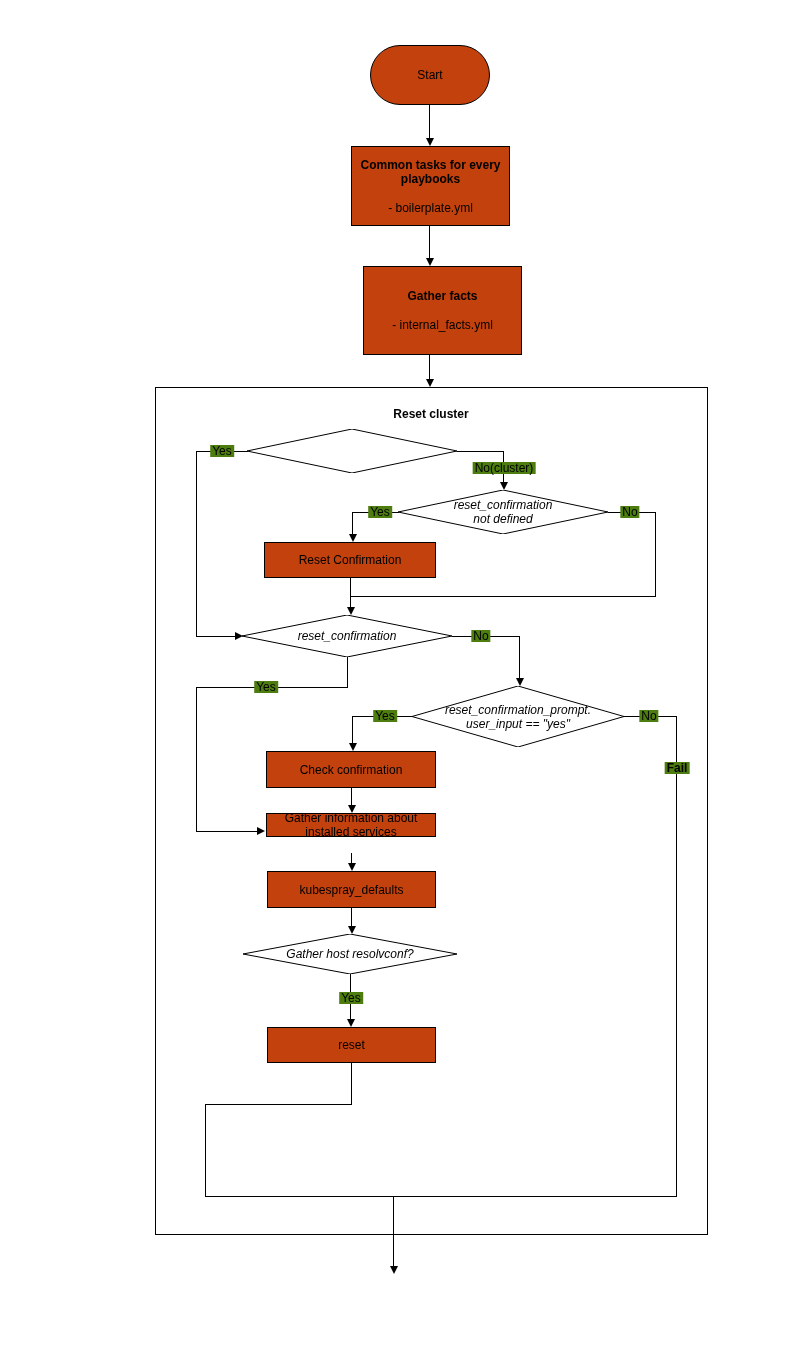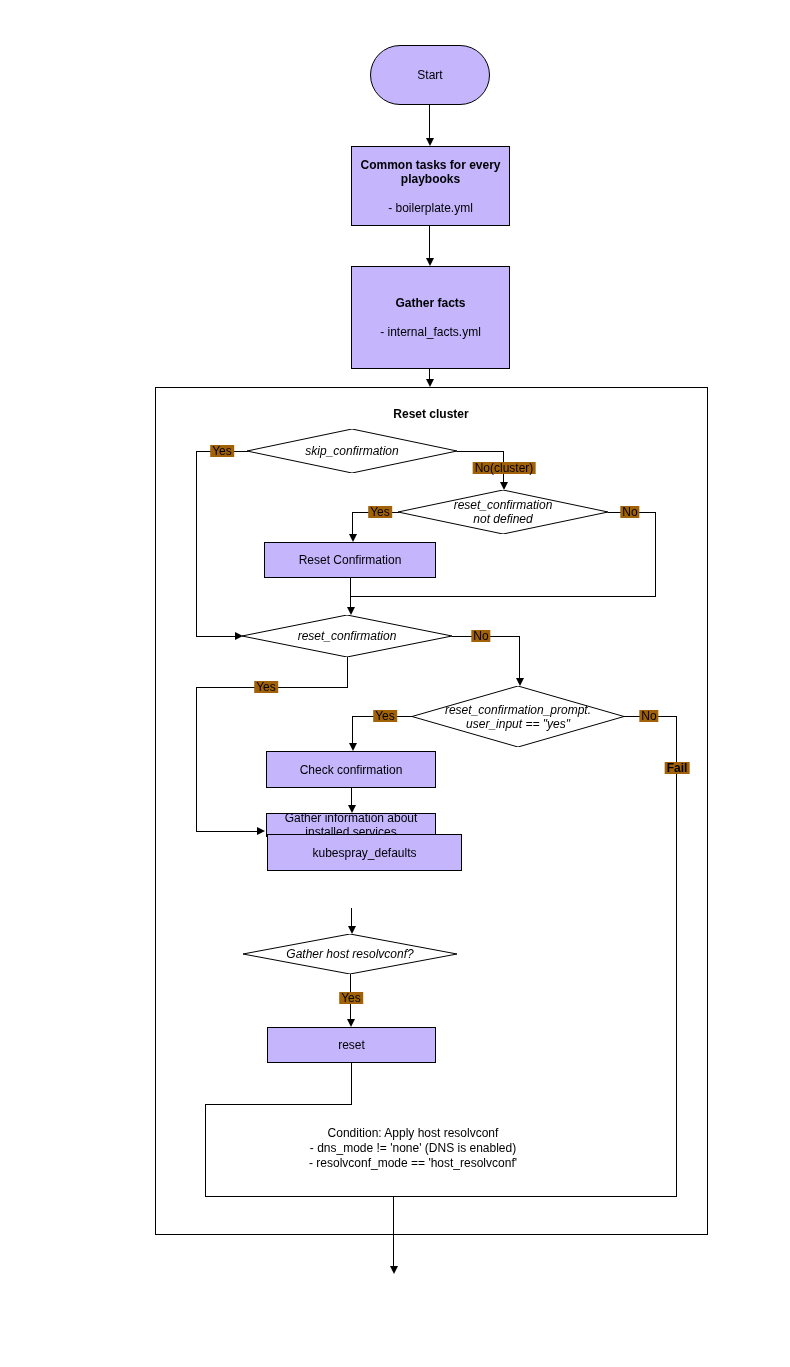--- a/index.html
+++ b/index.html
@@ -4,37 +4,37 @@
 <style>
   html,body{margin:0;padding:0;background:#fff;}
   .canvas{
     position:relative;width:790px;height:1367px;background:#ffffff;
     font-family:"Liberation Sans",sans-serif;color:#000;overflow:hidden;
   }
   .ln{position:absolute;background:#000000;}
   .ad{position:absolute;width:0;height:0;border-left:4px solid transparent;border-right:4px solid transparent;border-top:8px solid #000;}
   .ar{position:absolute;width:0;height:0;border-top:4px solid transparent;border-bottom:4px solid transparent;border-left:8px solid #000;}
   .box{
-    position:absolute;border:1px solid #000;background:#c4b5fd;
+    position:absolute;border:1px solid #000;background:#c2410c;
     display:flex;flex-direction:column;align-items:center;justify-content:center;
     text-align:center;font-size:12px;line-height:14px;box-sizing:border-box;
   }
   .box .title{font-weight:bold;}
   .box .gap15{margin-top:15px;}
   .stadium{border-radius:30px;}
   .container-box{position:absolute;border:1px solid #000;box-sizing:border-box;background:transparent;}
   .dia{position:absolute;}
   .dia svg{display:block;}
   .dia polygon{fill:#ffffff;stroke:#000000;stroke-width:1;}
   .dtext{
     position:absolute;display:flex;flex-direction:column;align-items:center;justify-content:center;
     text-align:center;font-style:italic;font-size:12px;line-height:14px;
   }
   .elabel{
-    position:absolute;transform:translate(-50%,-50%);background:#a16207;
+    position:absolute;transform:translate(-50%,-50%);background:#4d7c0f;
     padding:0 2px;font-size:12px;line-height:12px;white-space:nowrap;
   }
   .elabel.bold{font-weight:bold;}
   .heading{position:absolute;transform:translateX(-50%);font-weight:bold;font-size:12px;line-height:13px;white-space:nowrap;}
   .note{position:absolute;transform:translateX(-50%);text-align:center;font-size:12px;line-height:15px;white-space:nowrap;}
 </style>
 </head>
 <body>
 
 <div class="canvas">
@@ -107,21 +107,20 @@
   <div class="ad" style="left:390px;top:1266px"></div>
 
   <div class="container-box" style="left:155px;top:387px;width:553px;height:848px"></div>
   <div class="heading" style="left:431px;top:408px">Reset cluster</div>
 
   <div class="dia" style="left:247px;top:429px">
     <svg width="210" height="44">
         <polygon points="105,0 210,22 105,44 0,22"></polygon>
       </svg>
   </div>
-  <div class="dtext" style="left:247px;top:429px;width:210px;height:44px">skip_confirmation</div>
 
   <div class="dia" style="left:398px;top:490px">
     <svg width="210" height="44">
         <polygon points="105,0 210,22 105,44 0,22"></polygon>
       </svg>
   </div>
   <div class="dtext" style="left:398px;top:490px;width:210px;height:44px">
     <span>reset_confirmation</span>
     <span>not defined</span>
   </div>
@@ -152,51 +151,46 @@
 
   <div class="box stadium" style="left:370px;top:45px;width:120px;height:60px">
     <span>Start</span>
   </div>
 
   <div class="box" style="left:351px;top:146px;width:159px;height:80px">
     <div class="title">Common tasks for every playbooks</div>
     <div class="gap15">- boilerplate.yml</div>
   </div>
 
-  <div class="box" style="left:351px;top:266px;width:159px;height:103px">
+  <div class="box" style="left:363px;top:266px;width:159px;height:89px">
     <div class="title">Gather facts</div>
     <div class="gap15">- internal_facts.yml</div>
   </div>
 
   <div class="box" style="left:266px;top:751px;width:170px;height:37px">
     <span>Check confirmation</span>
   </div>
 
   <div class="box" style="left:264px;top:542px;width:172px;height:36px">
     <span>Reset Confirmation</span>
   </div>
 
   <div class="box" style="left:266px;top:813px;width:170px;height:24px">
     <span>Gather information about</span>
     <span>installed services</span>
   </div>
 
-  <div class="box" style="left:267px;top:834px;width:195px;height:37px">
+  <div class="box" style="left:267px;top:871px;width:169px;height:37px">
     <span>kubespray_defaults</span>
   </div>
 
   <div class="box" style="left:267px;top:1027px;width:169px;height:36px">
     <span>reset</span>
   </div>
 
-  <div class="note" style="left:413px;top:1126px">
-    <div>Condition: Apply host resolvconf</div>
-    <div>- dns_mode != 'none' (DNS is enabled)</div>
-    <div>- resolvconf_mode == 'host_resolvconf'</div>
-  </div>
 
 
   <div class="elabel" style="left:222px;top:451px">Yes</div>
   <div class="elabel" style="left:504px;top:468px">No(cluster)</div>
   <div class="elabel" style="left:380px;top:512px">Yes</div>
   <div class="elabel" style="left:630px;top:512px">No</div>
   <div class="elabel" style="left:481px;top:636px">No</div>
   <div class="elabel" style="left:266px;top:687px">Yes</div>
   <div class="elabel" style="left:385px;top:716px">Yes</div>
   <div class="elabel" style="left:649px;top:716px">No</div>

